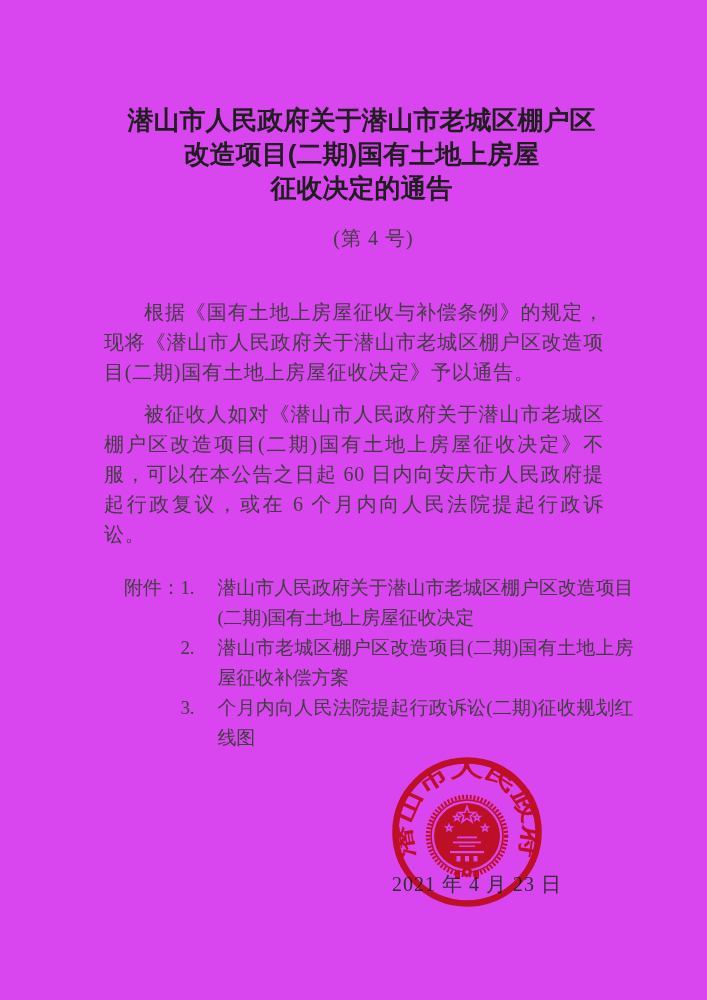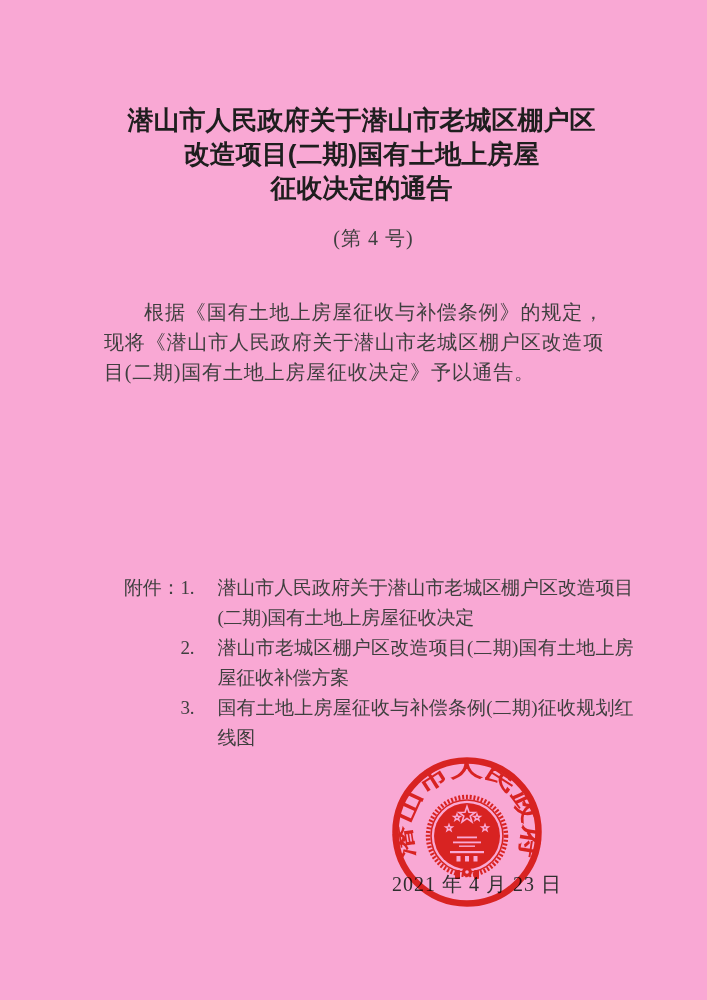--- a/index.html
+++ b/index.html
@@ -5,21 +5,21 @@
   html, body { margin: 0; padding: 0; }
   body {
     width: 707px; height: 1000px;
     background: #ffffff;
     font-family: "Liberation Serif", serif;
     overflow: hidden;
   }
   .page {
     position: relative;
     width: 707px; height: 1000px;
-    background: #f9a8d4;
+    background: #d946ef;
     color: #3f3f3f;
   }
   
   .doc-title {
     position: absolute; top: 103px; left: 0; width: 707px;
     text-align: center; transform: translateX(8px);
     font-family: "Liberation Sans", sans-serif;
     font-weight: 700; font-size: 26px; line-height: 34px;
     color: #1e1e1e; letter-spacing: 0px;
   }
@@ -69,36 +69,37 @@
   <div class="doc-title">
     <div>潜山市人民政府关于潜山市老城区棚户区</div>
     <div>改造项目(二期)国有土地上房屋</div>
     <div>征收决定的通告</div>
   </div>
 
   <div class="doc-number">(第 4 号)</div>
 
   <div class="doc-body">
     <p>根据《国有土地上房屋征收与补偿条例》的规定，现将《潜山市人民政府关于潜山市老城区棚户区改造项目(二期)国有土地上房屋征收决定》予以通告。</p>
+    <p>被征收人如对《潜山市人民政府关于潜山市老城区棚户区改造项目(二期)国有土地上房屋征收决定》不服，可以在本公告之日起 60 日内向安庆市人民政府提起行政复议，或在 6 个月内向人民法院提起行政诉讼。</p>
   </div>
 
   <div class="attachments">
     <div class="att-label">附件：</div>
     <div class="att-list">
       <div class="att-item">
         <span class="att-num">1.</span>
         <span class="att-text">潜山市人民政府关于潜山市老城区棚户区改造项目(二期)国有土地上房屋征收决定</span>
       </div>
       <div class="att-item">
         <span class="att-num">2.</span>
         <span class="att-text">潜山市老城区棚户区改造项目(二期)国有土地上房屋征收补偿方案</span>
       </div>
       <div class="att-item">
         <span class="att-num">3.</span>
-        <span class="att-text">国有土地上房屋征收与补偿条例(二期)征收规划红线图</span>
+        <span class="att-text">个月内向人民法院提起行政诉讼(二期)征收规划红线图</span>
       </div>
     </div>
   </div>
 
   <div class="doc-date">2021 年 4 月 23 日</div>
 
   <svg class="seal" viewBox="0 0 160 160" aria-hidden="true">
 
     <circle cx="80" cy="80" r="71.5" fill="none" stroke="#dd2a1c" stroke-width="6.5"></circle>
 

